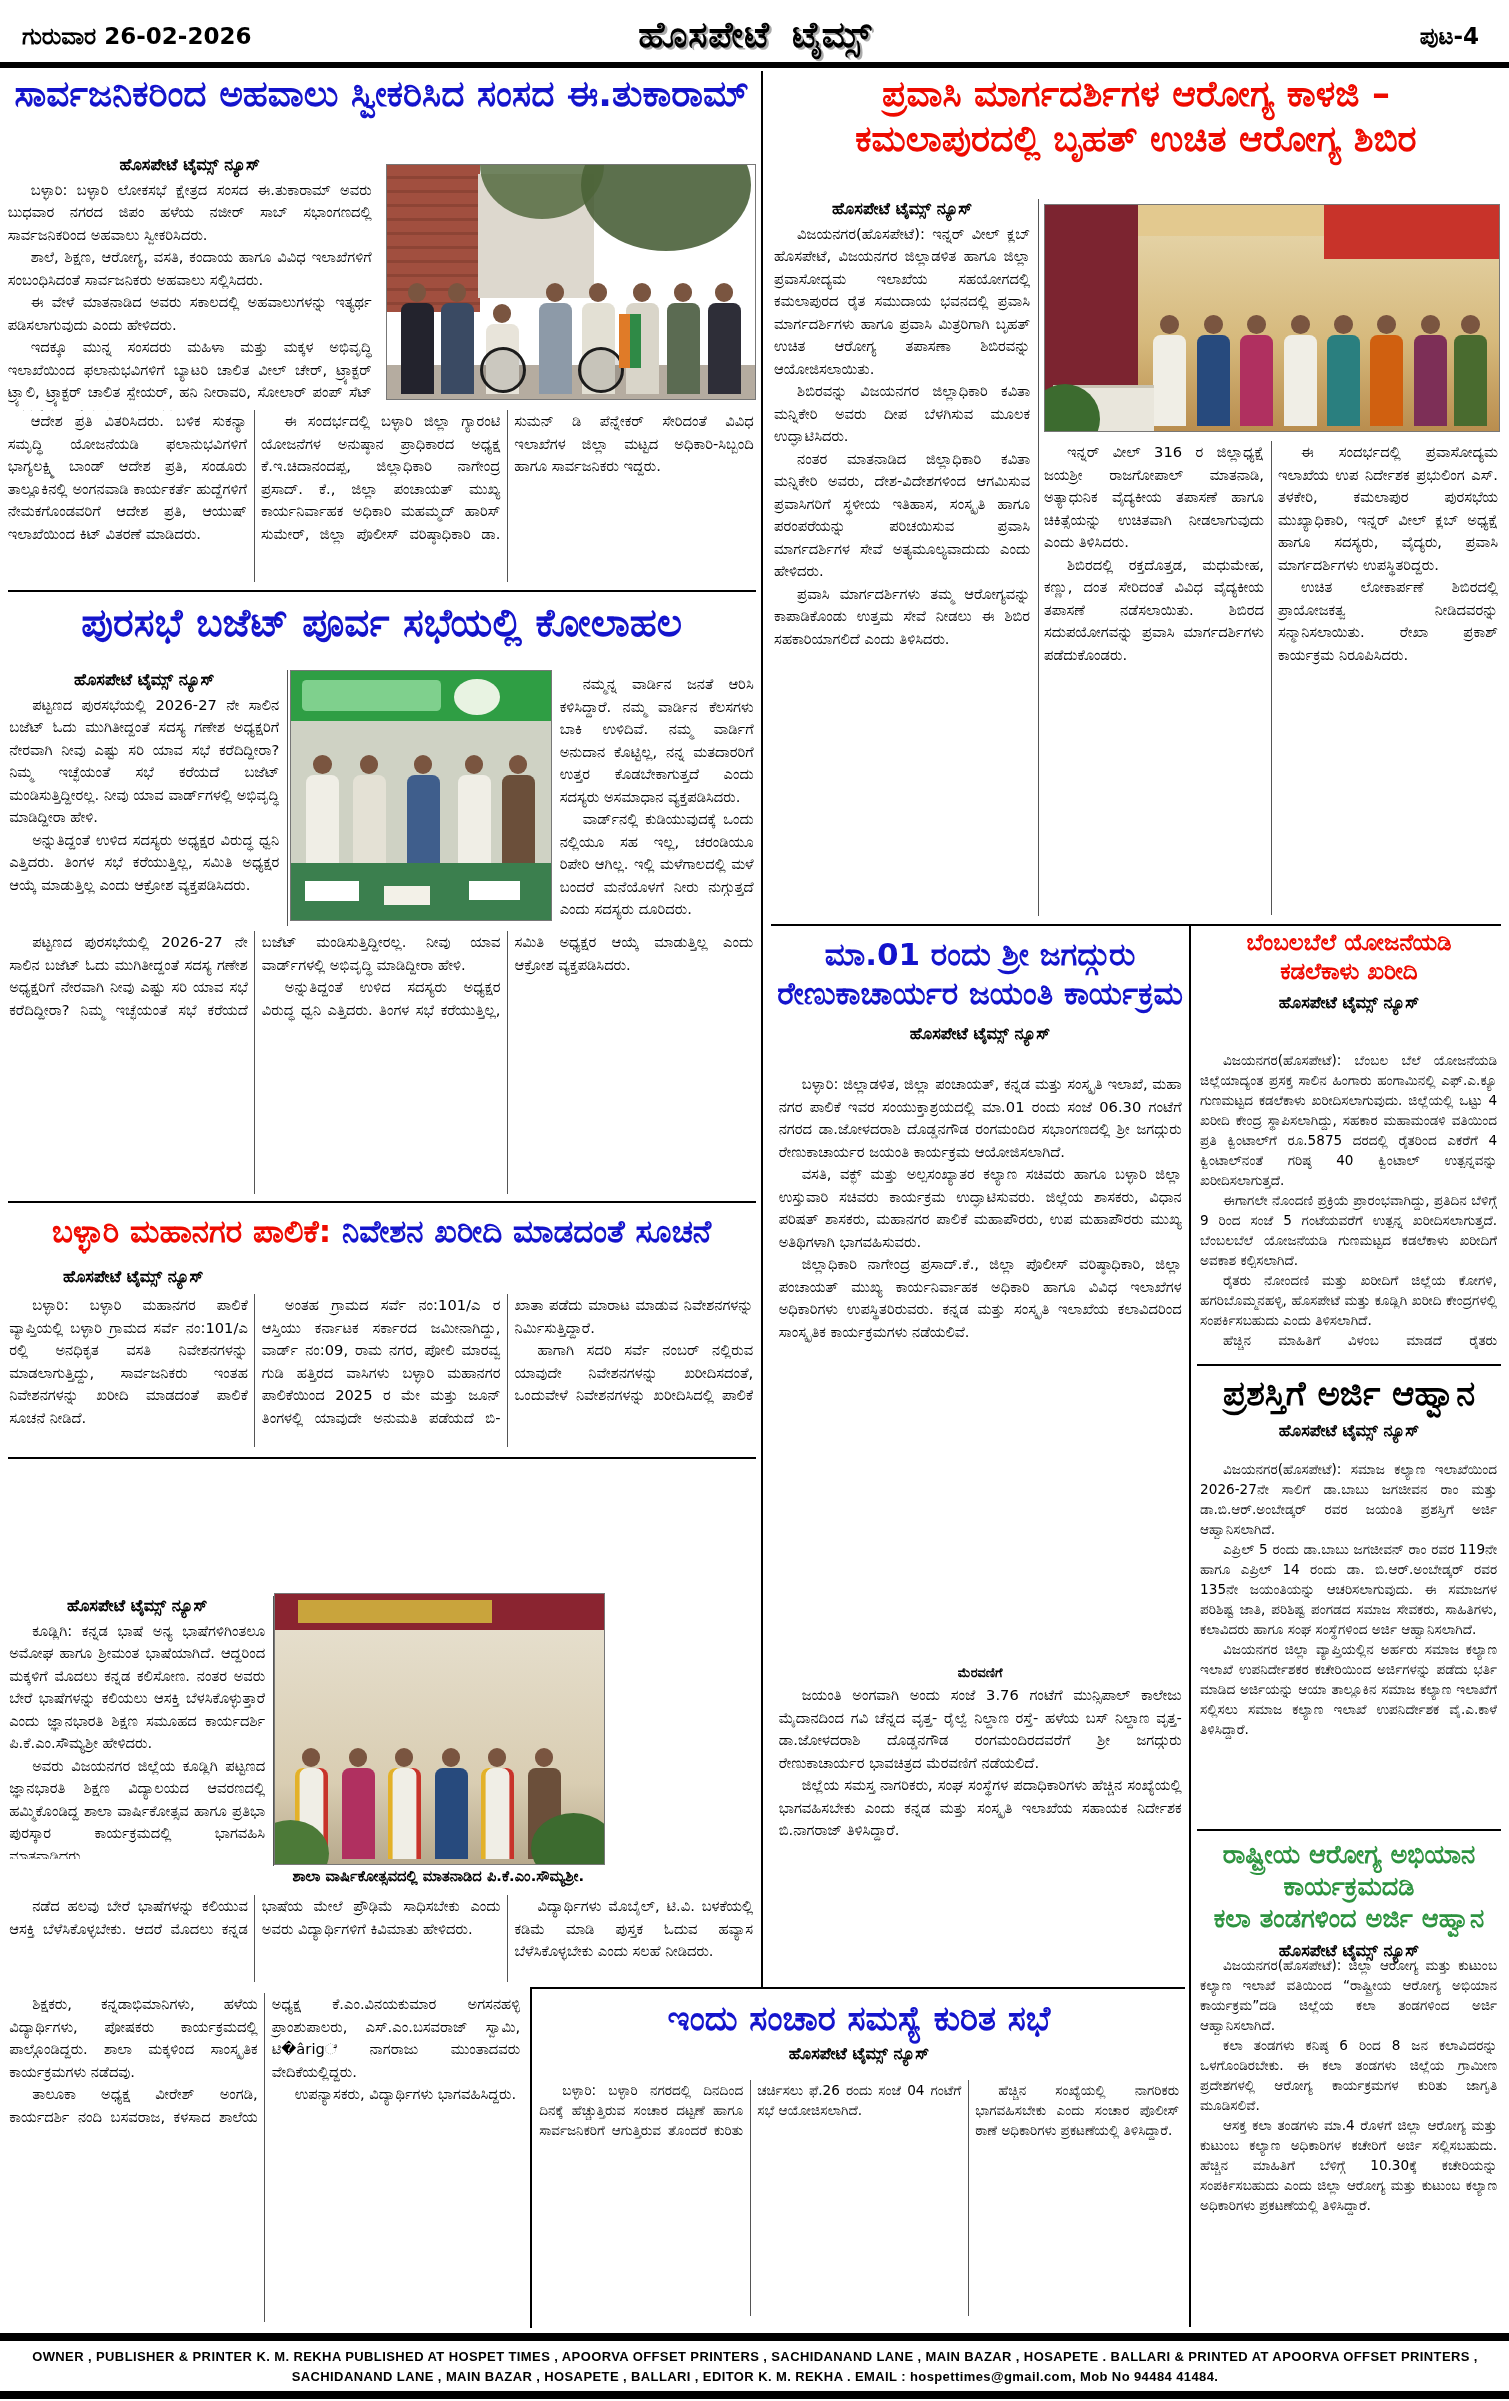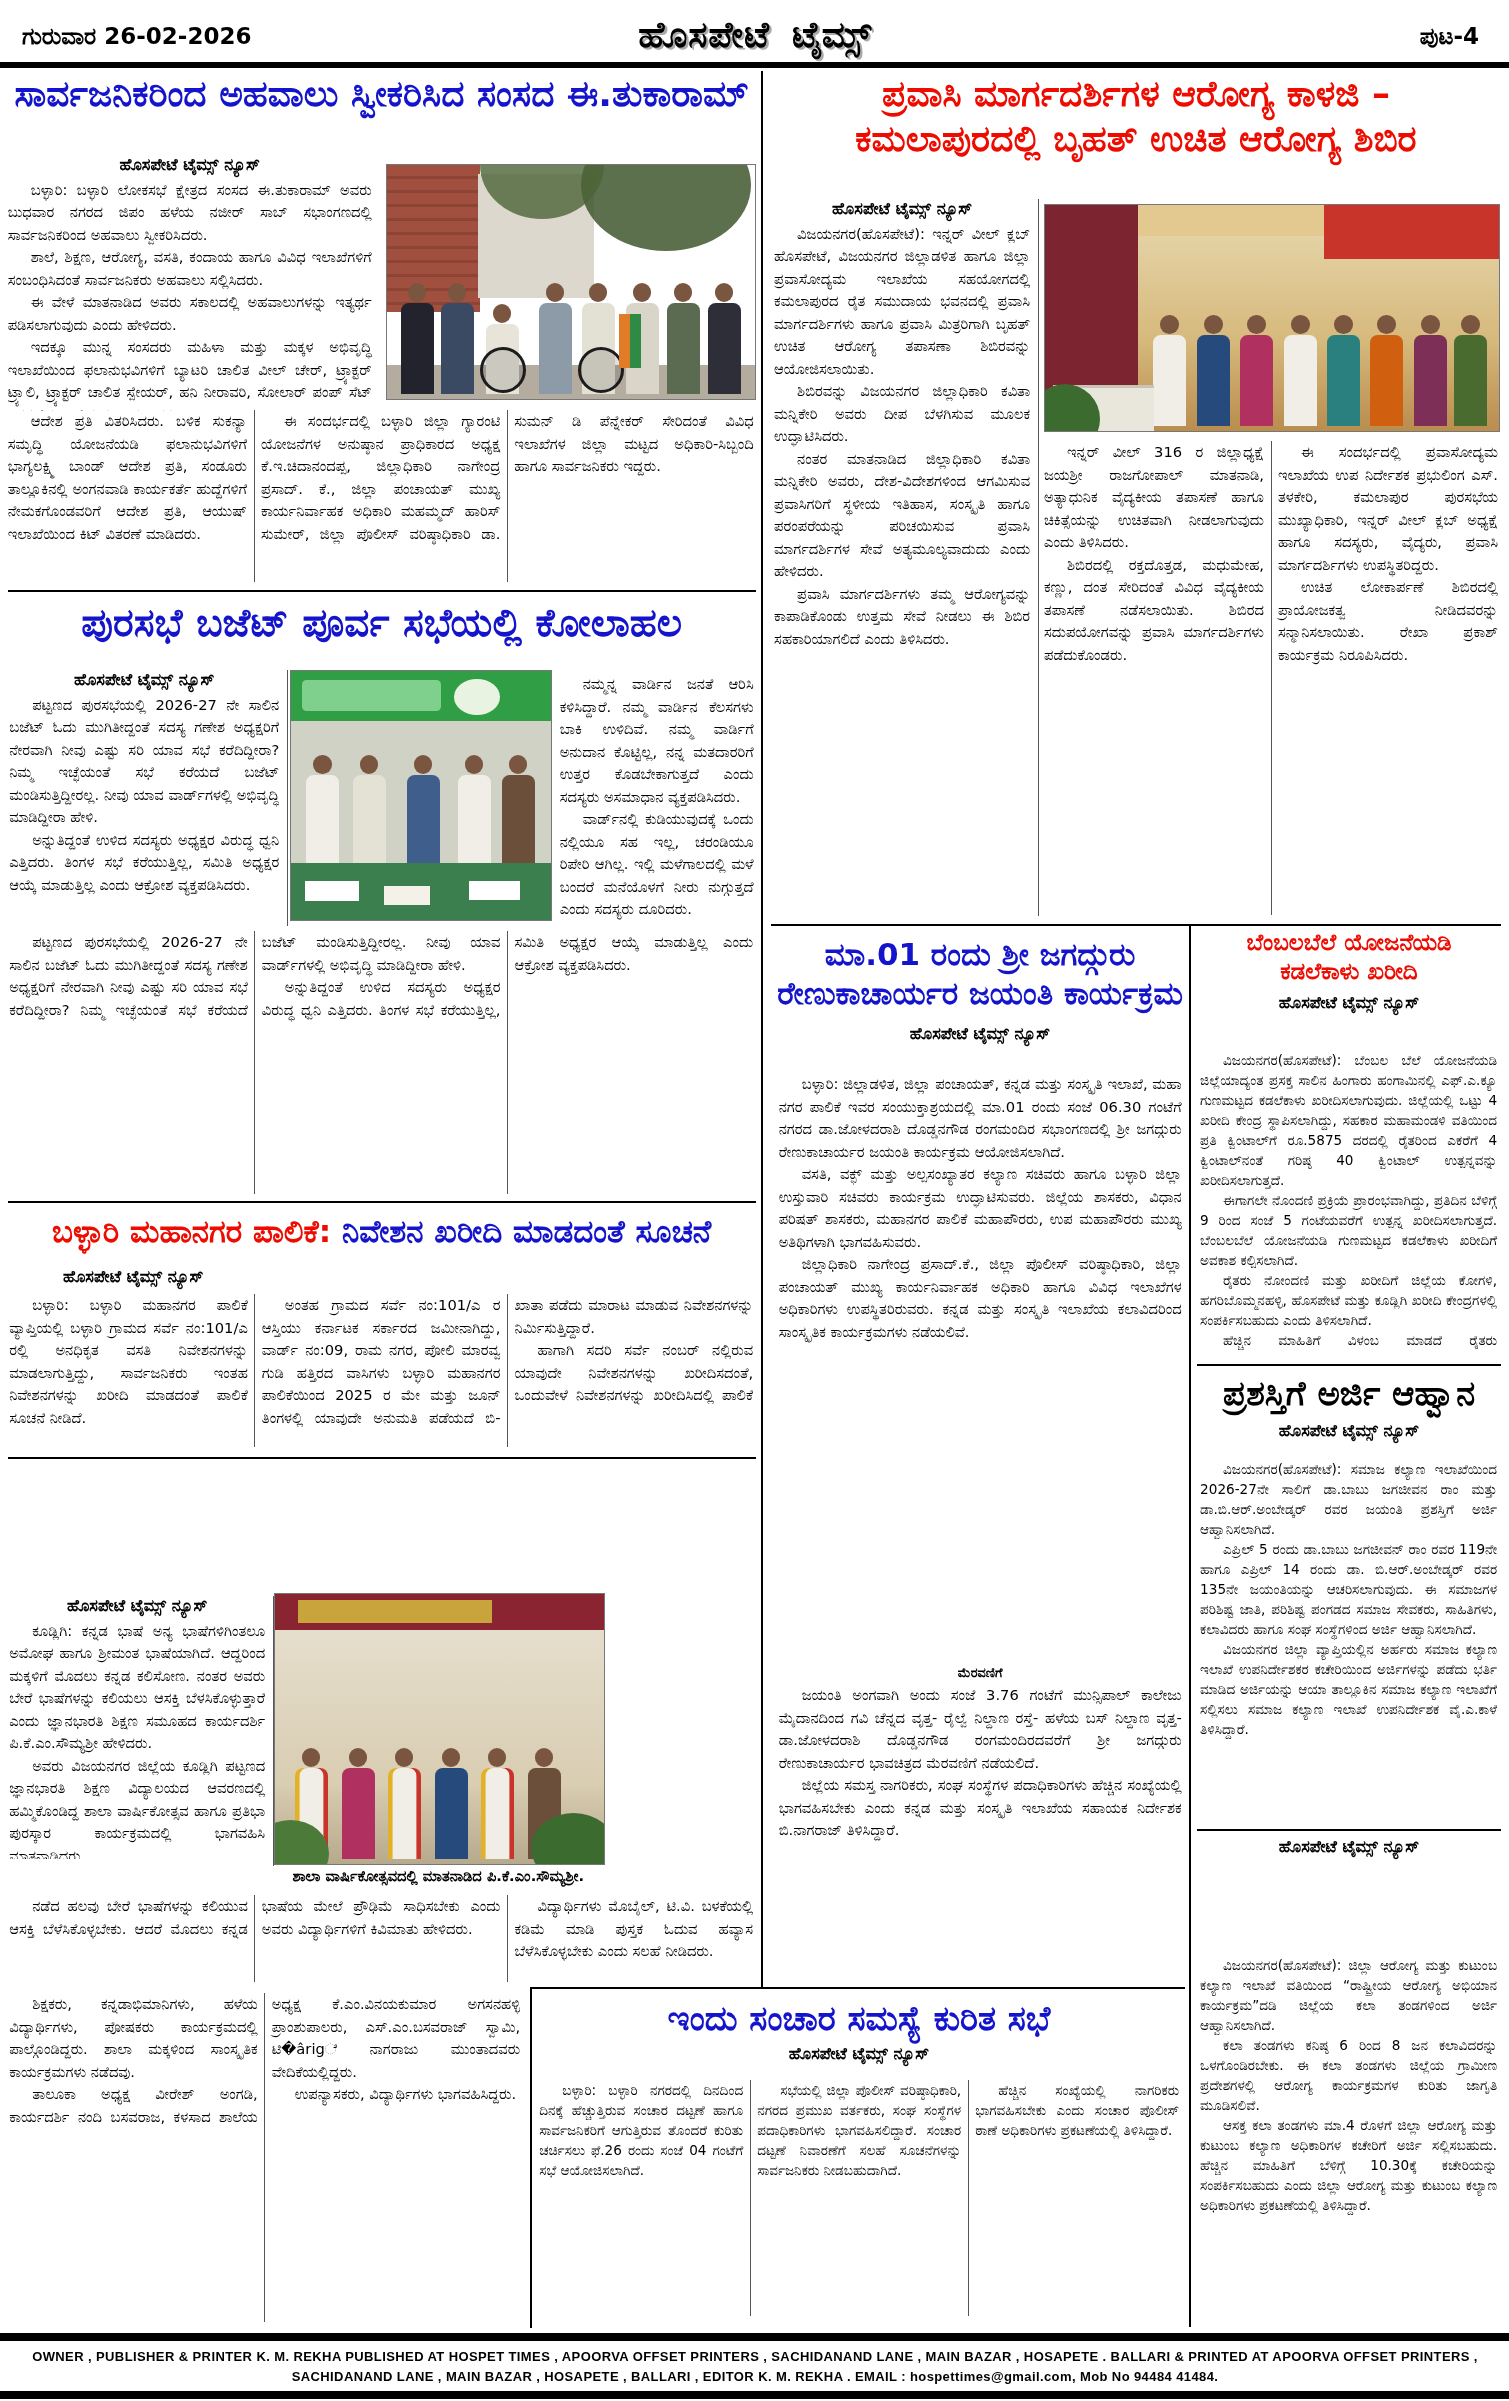--- a/index.html
+++ b/index.html
@@ -249,26 +249,29 @@
         <p>ಎಪ್ರಿಲ್ 5 ರಂದು ಡಾ.ಬಾಬು ಜಗಜೀವನ್ ರಾಂ ರವರ 119ನೇ ಹಾಗೂ ಎಪ್ರಿಲ್ 14 ರಂದು ಡಾ. ಬಿ.ಆರ್.ಅಂಬೇಡ್ಕರ್ ರವರ 135ನೇ ಜಯಂತಿಯನ್ನು ಆಚರಿಸಲಾಗುವುದು. ಈ ಸಮಾಜಗಳ ಪರಿಶಿಷ್ಟ ಜಾತಿ, ಪರಿಶಿಷ್ಟ ಪಂಗಡದ ಸಮಾಜ ಸೇವಕರು, ಸಾಹಿತಿಗಳು, ಕಲಾವಿದರು ಹಾಗೂ ಸಂಘ ಸಂಸ್ಥೆಗಳಿಂದ ಅರ್ಜಿ ಆಹ್ವಾನಿಸಲಾಗಿದೆ.</p>
         <p>ವಿಜಯನಗರ ಜಿಲ್ಲಾ ವ್ಯಾಪ್ತಿಯಲ್ಲಿನ ಅರ್ಹರು ಸಮಾಜ ಕಲ್ಯಾಣ ಇಲಾಖೆ ಉಪನಿರ್ದೇಶಕರ ಕಚೇರಿಯಿಂದ ಅರ್ಜಿಗಳನ್ನು ಪಡೆದು ಭರ್ತಿ ಮಾಡಿದ ಅರ್ಜಿಯನ್ನು ಆಯಾ ತಾಲ್ಲೂಕಿನ ಸಮಾಜ ಕಲ್ಯಾಣ ಇಲಾಖೆಗೆ ಸಲ್ಲಿಸಲು ಸಮಾಜ ಕಲ್ಯಾಣ ಇಲಾಖೆ ಉಪನಿರ್ದೇಶಕ ವೈ.ಎ.ಕಾಳೆ ತಿಳಿಸಿದ್ದಾರೆ.</p>
       </div>
   </div>
 
   <div class="abs" style="left:533px; top:1989px; width:652px; height:339px;">
     <div class="headline hl-blue" style="font-size:34px; margin-top:7.7px;">ಇಂದು ಸಂಚಾರ ಸಮಸ್ಯೆ ಕುರಿತ ಸಭೆ</div>
     <div class="byline" style="margin-top:4.6px;">ಹೊಸಪೇಟೆ ಟೈಮ್ಸ್ ನ್ಯೂಸ್</div>
     <div class="body-txt cols3 col-block" style="position:absolute; left:6.2px; top:91px; width:640px; height:236px; font-size:13.6px; line-height:20px;">
         <p>ಬಳ್ಳಾರಿ: ಬಳ್ಳಾರಿ ನಗರದಲ್ಲಿ ದಿನದಿಂದ ದಿನಕ್ಕೆ ಹೆಚ್ಚುತ್ತಿರುವ ಸಂಚಾರ ದಟ್ಟಣೆ ಹಾಗೂ ಸಾರ್ವಜನಿಕರಿಗೆ ಆಗುತ್ತಿರುವ ತೊಂದರೆ ಕುರಿತು ಚರ್ಚಿಸಲು ಫೆ.26 ರಂದು ಸಂಜೆ 04 ಗಂಟೆಗೆ ಸಭೆ ಆಯೋಜಿಸಲಾಗಿದೆ.</p>
-        <p>ಸಭೆಯಲ್ಲಿ ಜಿಲ್ಲಾ ಪೊಲೀಸ್ ವರಿಷ್ಠಾಧಿಕಾರಿ, ನಗರದ ಪ್ರಮುಖ ವರ್ತಕರು, ಸಂಘ ಸಂಸ್ಥೆಗಳ ಪದಾಧಿಕಾರಿಗಳು ಭಾಗವಹಿಸಲಿದ್ದಾರೆ. ಸಂಚಾರ ದಟ್ಟಣೆ ನಿವಾರಣೆಗೆ ಸಲಹೆ ಸೂಚನೆಗಳನ್ನು ಸಾರ್ವಜನಿಕರು ನೀಡಬಹುದಾಗಿದೆ.</p>
         <p>ಹೆಚ್ಚಿನ ಸಂಖ್ಯೆಯಲ್ಲಿ ನಾಗರಿಕರು ಭಾಗವಹಿಸಬೇಕು ಎಂದು ಸಂಚಾರ ಪೊಲೀಸ್ ಠಾಣೆ ಅಧಿಕಾರಿಗಳು ಪ್ರಕಟಣೆಯಲ್ಲಿ ತಿಳಿಸಿದ್ದಾರೆ.</p>
       </div>
   </div>
 
   <div class="abs" style="left:1197px; top:1831px; width:304px; height:496px;">
+    <div class="headline hl-green" style="font-size:25.6px; margin-top:7.7px;">
+      <div>ರಾಷ್ಟ್ರೀಯ ಆರೋಗ್ಯ ಅಭಿಯಾನ ಕಾರ್ಯಕ್ರಮದಡಿ</div>
+      <div>ಕಲಾ ತಂಡಗಳಿಂದ ಅರ್ಜಿ ಆಹ್ವಾನ</div>
+    </div>
     <div class="byline" style="margin-top:6.2px;">ಹೊಸಪೇಟೆ ಟೈಮ್ಸ್ ನ್ಯೂಸ್</div>
     <div class="body-txt col-block" style="position:absolute; left:3.1px; top:124px; width:297px; height:364px; font-size:13.6px; line-height:20px;">
         <p>ವಿಜಯನಗರ(ಹೊಸಪೇಟೆ): ಜಿಲ್ಲಾ ಆರೋಗ್ಯ ಮತ್ತು ಕುಟುಂಬ ಕಲ್ಯಾಣ ಇಲಾಖೆ ವತಿಯಿಂದ “ರಾಷ್ಟ್ರೀಯ ಆರೋಗ್ಯ ಅಭಿಯಾನ ಕಾರ್ಯಕ್ರಮ”ದಡಿ ಜಿಲ್ಲೆಯ ಕಲಾ ತಂಡಗಳಿಂದ ಅರ್ಜಿ ಆಹ್ವಾನಿಸಲಾಗಿದೆ.</p>
         <p>ಕಲಾ ತಂಡಗಳು ಕನಿಷ್ಠ 6 ರಿಂದ 8 ಜನ ಕಲಾವಿದರನ್ನು ಒಳಗೊಂಡಿರಬೇಕು. ಈ ಕಲಾ ತಂಡಗಳು ಜಿಲ್ಲೆಯ ಗ್ರಾಮೀಣ ಪ್ರದೇಶಗಳಲ್ಲಿ ಆರೋಗ್ಯ ಕಾರ್ಯಕ್ರಮಗಳ ಕುರಿತು ಜಾಗೃತಿ ಮೂಡಿಸಲಿವೆ.</p>
         <p>ಆಸಕ್ತ ಕಲಾ ತಂಡಗಳು ಮಾ.4 ರೊಳಗೆ ಜಿಲ್ಲಾ ಆರೋಗ್ಯ ಮತ್ತು ಕುಟುಂಬ ಕಲ್ಯಾಣ ಅಧಿಕಾರಿಗಳ ಕಚೇರಿಗೆ ಅರ್ಜಿ ಸಲ್ಲಿಸಬಹುದು. ಹೆಚ್ಚಿನ ಮಾಹಿತಿಗೆ ಬೆಳಿಗ್ಗೆ 10.30ಕ್ಕೆ ಕಚೇರಿಯನ್ನು ಸಂಪರ್ಕಿಸಬಹುದು ಎಂದು ಜಿಲ್ಲಾ ಆರೋಗ್ಯ ಮತ್ತು ಕುಟುಂಬ ಕಲ್ಯಾಣ ಅಧಿಕಾರಿಗಳು ಪ್ರಕಟಣೆಯಲ್ಲಿ ತಿಳಿಸಿದ್ದಾರೆ.</p>
       </div>
   </div>
 
   <div class="rule" style="left:0; top:2333px; width:1510px; height:7.7px;"></div>
   <div class="footer-line" style="top:2349px;">OWNER , PUBLISHER &amp; PRINTER K. M. REKHA PUBLISHED AT HOSPET TIMES ,   APOORVA OFFSET PRINTERS , SACHIDANAND LANE , MAIN BAZAR , HOSAPETE .    BALLARI &amp; PRINTED AT APOORVA OFFSET PRINTERS ,</div>

